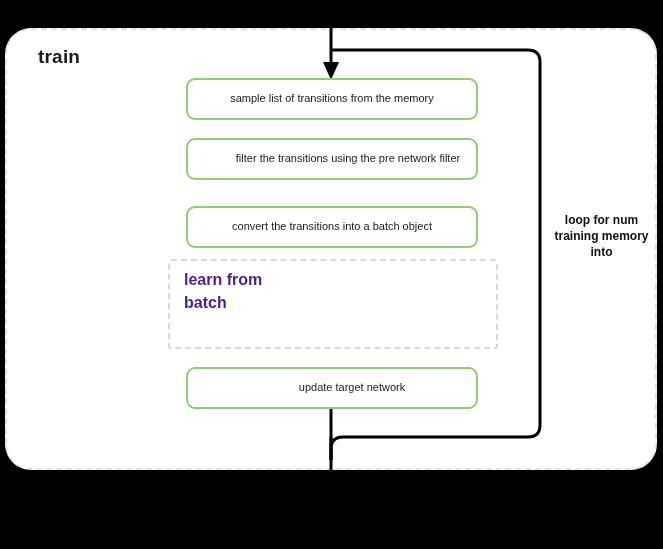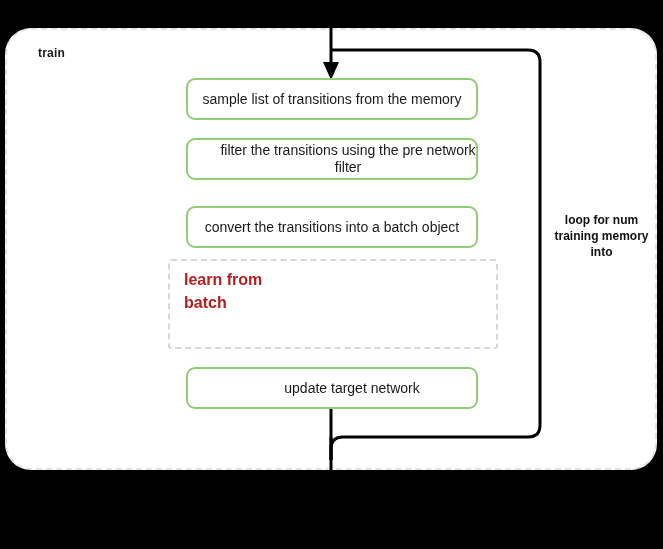--- a/index.html
+++ b/index.html
@@ -24,41 +24,41 @@
     height: 442px;
     box-sizing: border-box;
     background: #ffffff;
     border: 2px dashed #e2e2e2;
     border-radius: 26px;
   }
   #train-title {
     position: absolute;
     left: 38px;
     top: 46px;
-    font-size: 12px;
+    font-size: 19px;
     font-weight: bold;
     color: #1a1a1a;
     letter-spacing: 0.2px;
   }
   
   .step-box {
     position: absolute;
     left: 186px;
     width: 292px;
     height: 42px;
     box-sizing: border-box;
     background: #ffffff;
     border: 2.5px solid #90cd74;
     border-radius: 9px;
     display: flex;
     align-items: center;
     justify-content: center;
   }
   .step-label {
-    font-size: 14px;
+    font-size: 11px;
     color: #1a1a1a;
     line-height: 1.2;
     text-align: center;
   }
   #step-0 { top: 78px; }
   #step-1 { top: 138px; padding-left: 32px; }
   #step-2 { top: 206px; }
   #step-3 { top: 367px; padding-left: 40px; }
   
   #learn-block {
@@ -72,21 +72,21 @@
     border: 2px dashed #d8d8d8;
     border-radius: 3px;
   }
   #learn-title {
     position: absolute;
     left: 14px;
     top: 8px;
     width: 150px;
     font-size: 16px;
     font-weight: bold;
-    color: #b91c1c;
+    color: #4c1d95;
     line-height: 1.42;
   }
   
   #loop-label {
     position: absolute;
     left: 545px;
     top: 213px;
     width: 113px;
     text-align: center;
     font-size: 12px;

